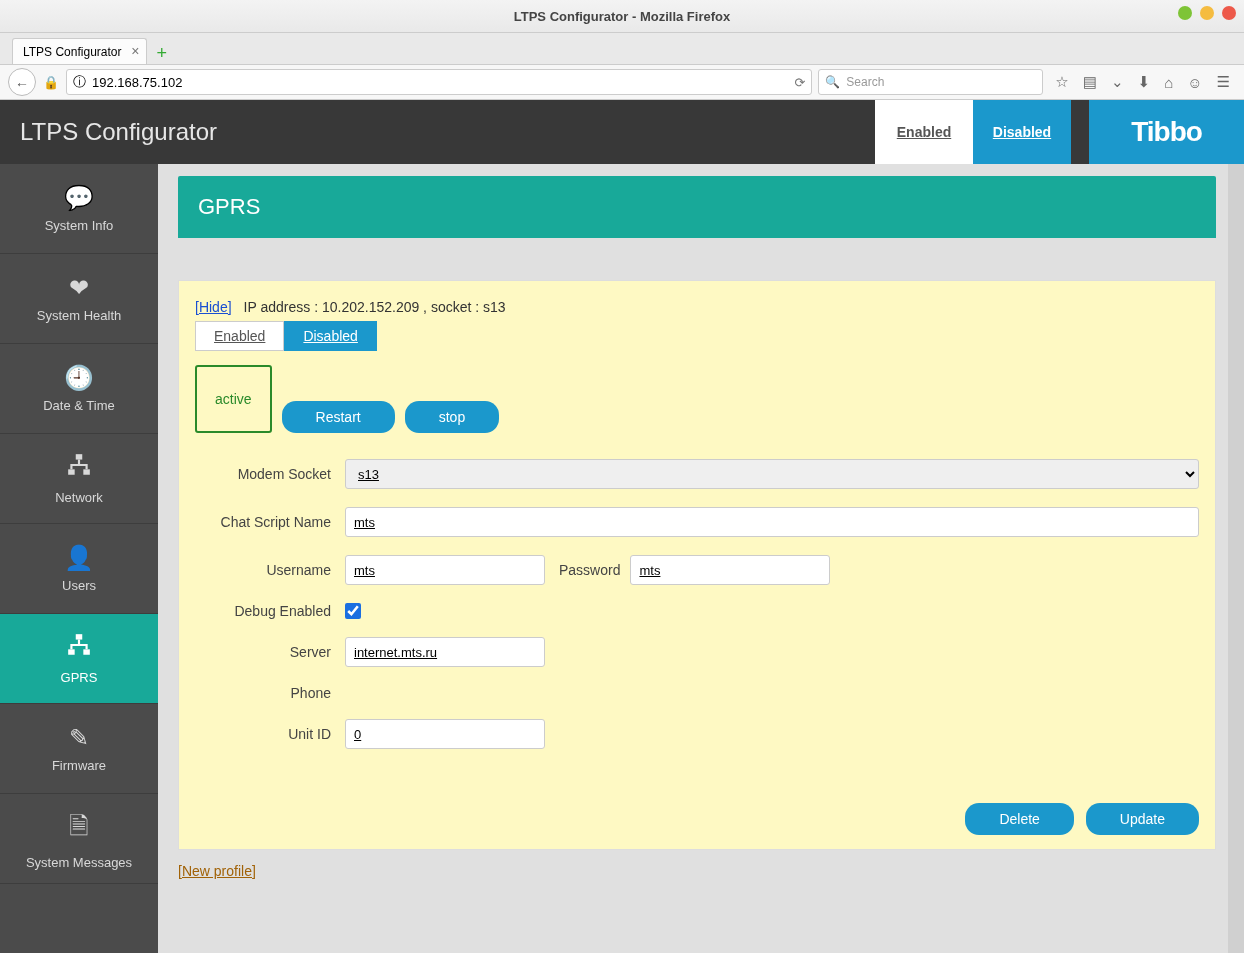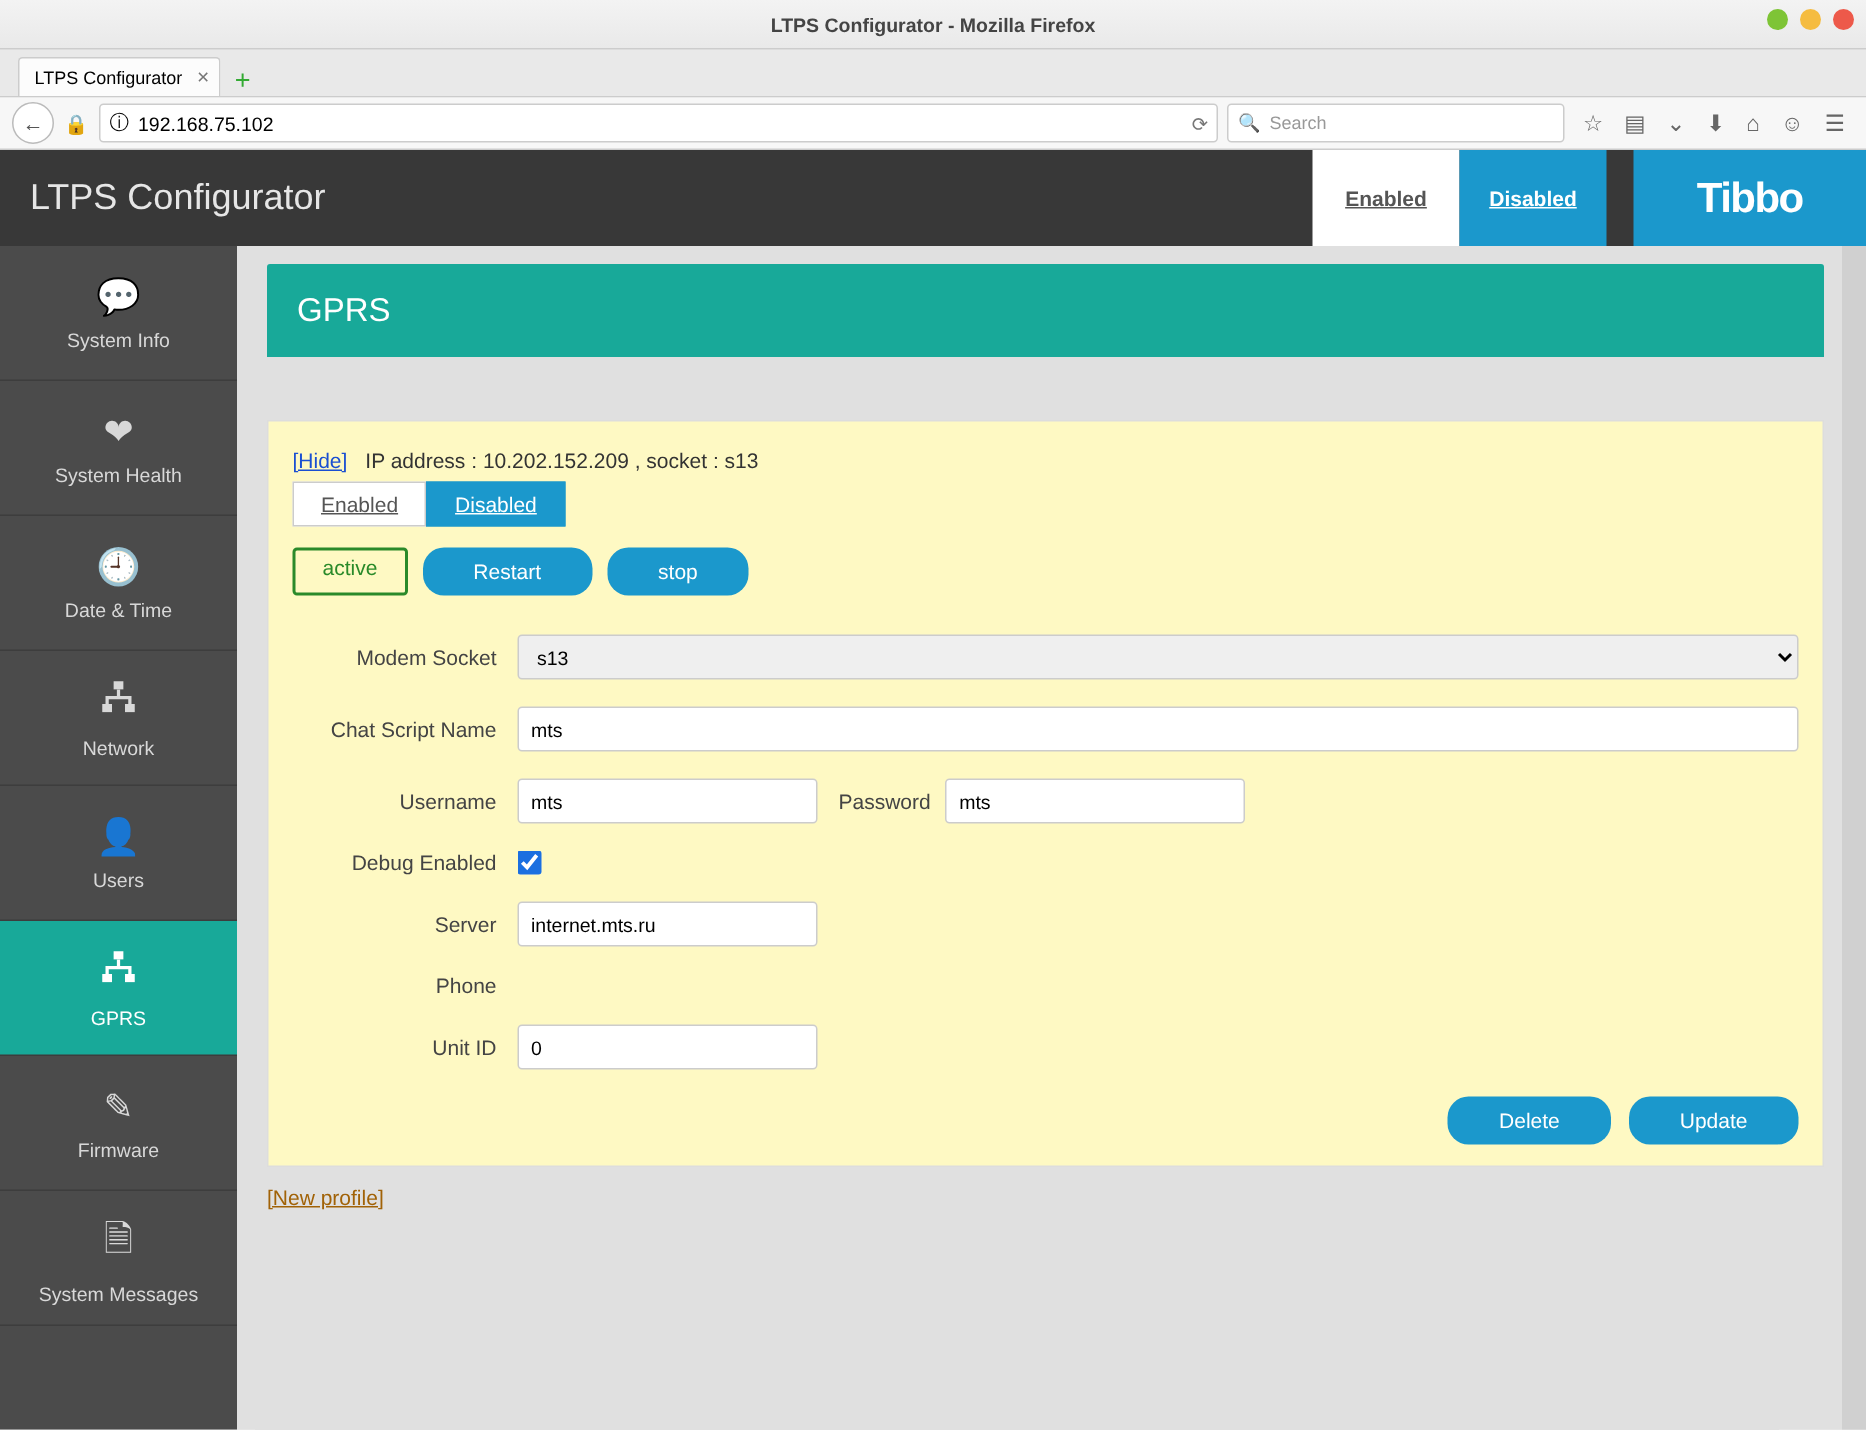--- a/index.html
+++ b/index.html
@@ -44,26 +44,26 @@
   .mscroll { width:16px; background:#d0d0d0;}
   .panel-head { background:#18a999; color:#fff; font-size:22px; padding:18px 20px; border-radius:2px 2px 0 0;}
   .card { background:#fef9c3; margin-top:42px; border:1px solid #ddd; padding:18px 16px 14px 16px;}
   .statusline { font-size:14px; color:#333; display:flex; gap:12px; align-items:center;}
   .statusline a{ color:#1a4fd2; text-decoration:underline;}
   .mini-toggle { margin-top:6px; display:flex;}
   .mini-toggle .mt{ padding:6px 18px; font-size:14px; border:1px solid #ccc;}
   .mini-toggle .mt.en{ background:#fff; color:#555; text-decoration:underline;}
   .mini-toggle .mt.dis{ background:#1b98cc; color:#fff; border-color:#1b98cc; text-decoration:underline;}
   .action-row { margin-top:14px; display:flex; gap:10px;}
-  .chip-active { border:2px solid #2a8a2a; color:#2a8a2a; padding:3px 18px; border-radius:3px; font-size:14px;}
-  .btn { background:#1b98cc; color:#fff; padding:8px 34px; border-radius:14px; font-size:14px; border:none;}
+  .chip-active { border:2px solid #2a8a2a; color:#2a8a2a; padding:24px 18px; border-radius:3px; font-size:14px;}
+  .btn { background:#1b98cc; color:#fff; padding:8px 34px; border-radius:14px; font-size:14px; border:none;margin-top:36px;}
   .form { margin-top:26px;}
   .row { display:flex; align-items:center; margin-bottom:18px;}
   .lbl { width:150px; text-align:right; padding-right:14px; color:#444; font-size:14px;}
-  .inp { border:1px solid #ccc; border-radius:3px; height:30px; padding:0 8px; font-size:13px;}
+  .inp { border:1px solid #ccc; border-radius:3px; height:30px; padding:0 8px; font-size:13px;text-decoration:underline;}
   .inp.sel{ flex:1;}
   .inp.full{ flex:1;}
   .inp.sm{ width:200px;}
   .pwdlbl{ margin:0 10px 0 14px; color:#444; font-size:14px;}
   .chk { width:16px; height:16px; accent-color:#1b6fe0;}
   .btn-row { display:flex; justify-content:flex-end; gap:12px; margin-top:6px;}
   .newprofile { margin-top:12px; }
   .newprofile a{ color:#a16207; text-decoration:underline; font-size:14px;}
 
   svg.ic{width:26px;height:26px;fill:currentColor;}

